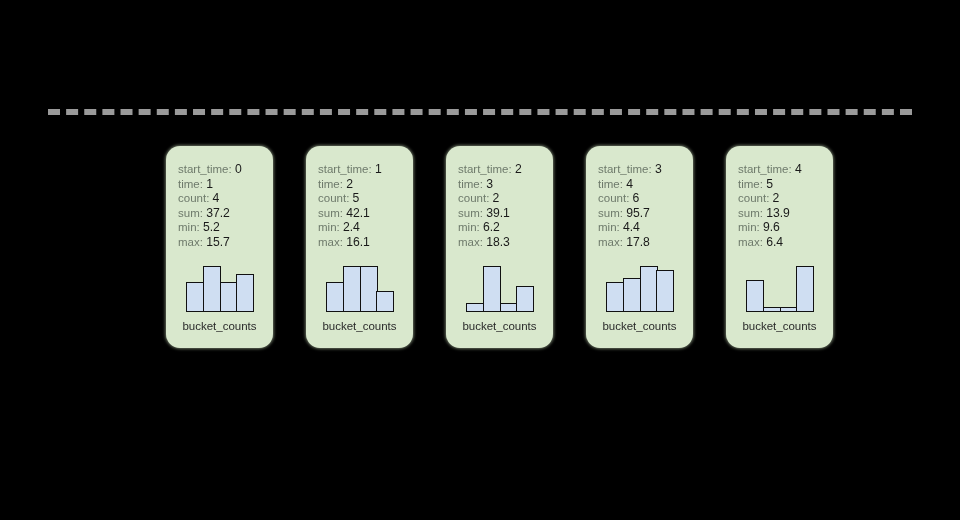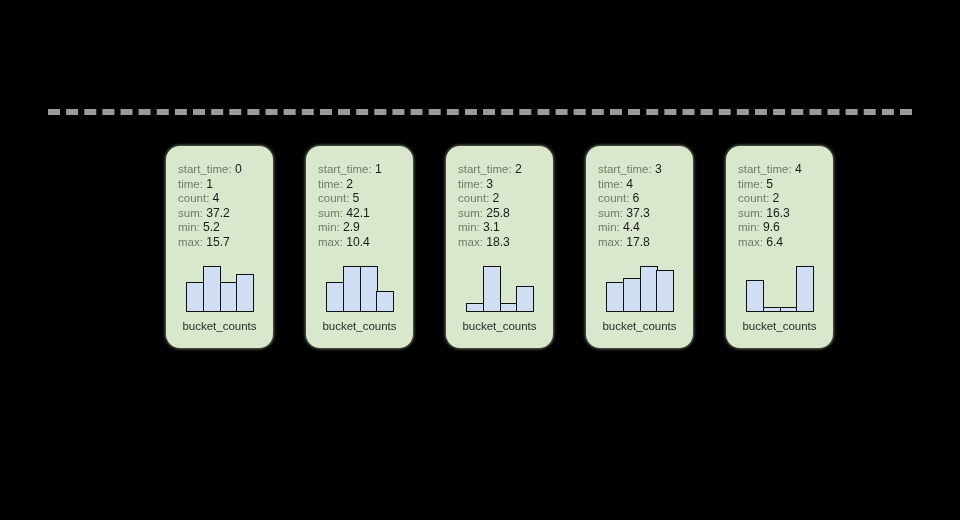--- a/index.html
+++ b/index.html
@@ -164,25 +164,25 @@
         <div class="field-row">
           <span class="field-key">count:</span>
           <span class="field-val">5</span>
         </div>
         <div class="field-row">
           <span class="field-key">sum:</span>
           <span class="field-val">42.1</span>
         </div>
         <div class="field-row">
           <span class="field-key">min:</span>
-          <span class="field-val">2.9</span>
-        </div>
-        <div class="field-row">
-          <span class="field-key">max:</span>
-          <span class="field-val">10.4</span>
+          <span class="field-val">2.4</span>
+        </div>
+        <div class="field-row">
+          <span class="field-key">max:</span>
+          <span class="field-val">16.1</span>
         </div>
       </div>
       <div class="chart-wrap">
         <div class="bars">
             <div class="bar" style="height: 30px;"></div>
             <div class="bar" style="height: 46px;"></div>
             <div class="bar" style="height: 46px;"></div>
             <div class="bar" style="height: 21px;"></div>
           </div>
       </div>
@@ -198,25 +198,25 @@
         <div class="field-row">
           <span class="field-key">time:</span>
           <span class="field-val">3</span>
         </div>
         <div class="field-row">
           <span class="field-key">count:</span>
           <span class="field-val">2</span>
         </div>
         <div class="field-row">
           <span class="field-key">sum:</span>
-          <span class="field-val">25.8</span>
-        </div>
-        <div class="field-row">
-          <span class="field-key">min:</span>
-          <span class="field-val">3.1</span>
+          <span class="field-val">39.1</span>
+        </div>
+        <div class="field-row">
+          <span class="field-key">min:</span>
+          <span class="field-val">6.2</span>
         </div>
         <div class="field-row">
           <span class="field-key">max:</span>
           <span class="field-val">18.3</span>
         </div>
       </div>
       <div class="chart-wrap">
         <div class="bars">
             <div class="bar" style="height: 9px;"></div>
             <div class="bar" style="height: 46px;"></div>
@@ -236,21 +236,21 @@
         <div class="field-row">
           <span class="field-key">time:</span>
           <span class="field-val">4</span>
         </div>
         <div class="field-row">
           <span class="field-key">count:</span>
           <span class="field-val">6</span>
         </div>
         <div class="field-row">
           <span class="field-key">sum:</span>
-          <span class="field-val">37.3</span>
+          <span class="field-val">95.7</span>
         </div>
         <div class="field-row">
           <span class="field-key">min:</span>
           <span class="field-val">4.4</span>
         </div>
         <div class="field-row">
           <span class="field-key">max:</span>
           <span class="field-val">17.8</span>
         </div>
       </div>
@@ -274,21 +274,21 @@
         <div class="field-row">
           <span class="field-key">time:</span>
           <span class="field-val">5</span>
         </div>
         <div class="field-row">
           <span class="field-key">count:</span>
           <span class="field-val">2</span>
         </div>
         <div class="field-row">
           <span class="field-key">sum:</span>
-          <span class="field-val">16.3</span>
+          <span class="field-val">13.9</span>
         </div>
         <div class="field-row">
           <span class="field-key">min:</span>
           <span class="field-val">9.6</span>
         </div>
         <div class="field-row">
           <span class="field-key">max:</span>
           <span class="field-val">6.4</span>
         </div>
       </div>

